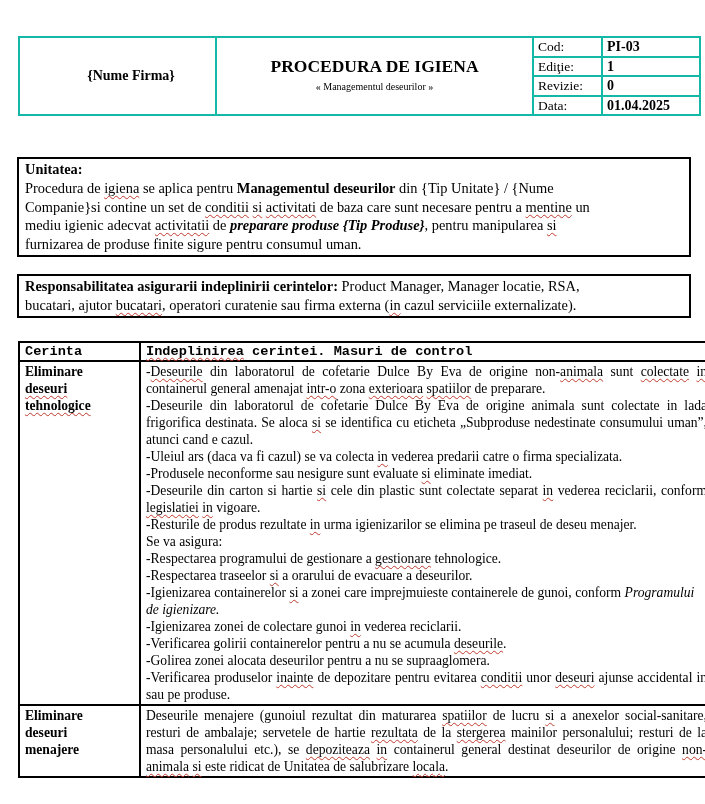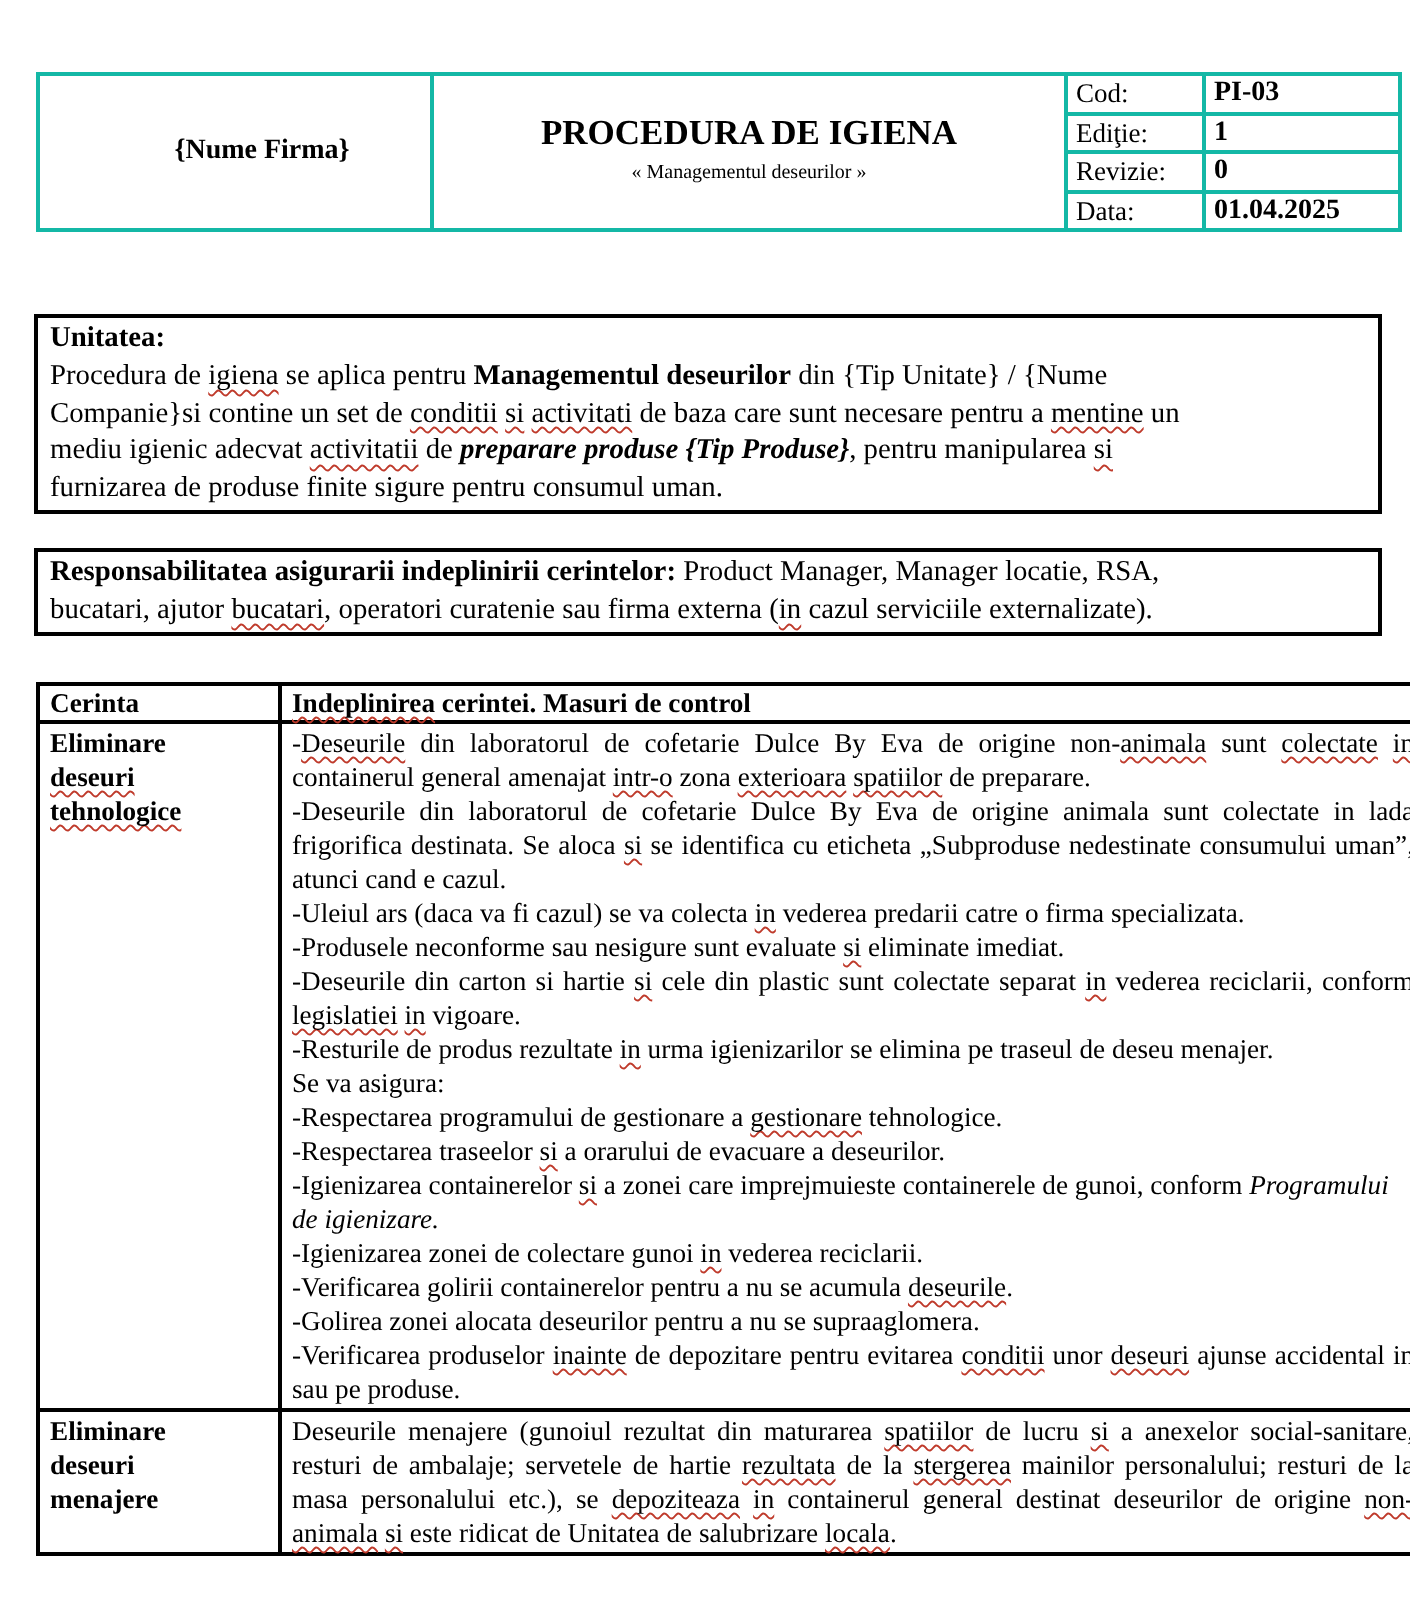--- a/index.html
+++ b/index.html
@@ -24,21 +24,21 @@
   .box-resp{margin-top:17px;}
   
   .section-heading{margin:14px 0 0 18px;font-size:14.6px;line-height:18px;font-weight:bold;
        text-decoration:underline;}
   
   .main{margin:23px 0 0 18px;width:671px;table-layout:fixed;}
   .main td{border:2px solid #000;vertical-align:top;font-size:13.6px;line-height:17px;
        padding:1px 4px 1px 5px;}
   .main .c1{width:110px;}
   .main .c2{width:561px;}
-  .main .th{padding-top:0;padding-bottom:0;height:15px;}
+  .main .th{padding-top:0;padding-bottom:0;height:15px;font-family:Liberation Mono, monospace;}
   
   .para{margin:0;padding:0;}
   .just{text-align:justify;}
   .b{font-weight:bold;}
   .i{font-style:italic;}
   .sp{text-decoration-line:underline;text-decoration-style:wavy;
       text-decoration-color:#bf3a2b;text-decoration-thickness:1px;
       text-underline-offset:2px;text-decoration-skip-ink:none;}
 </style>
 </head>

